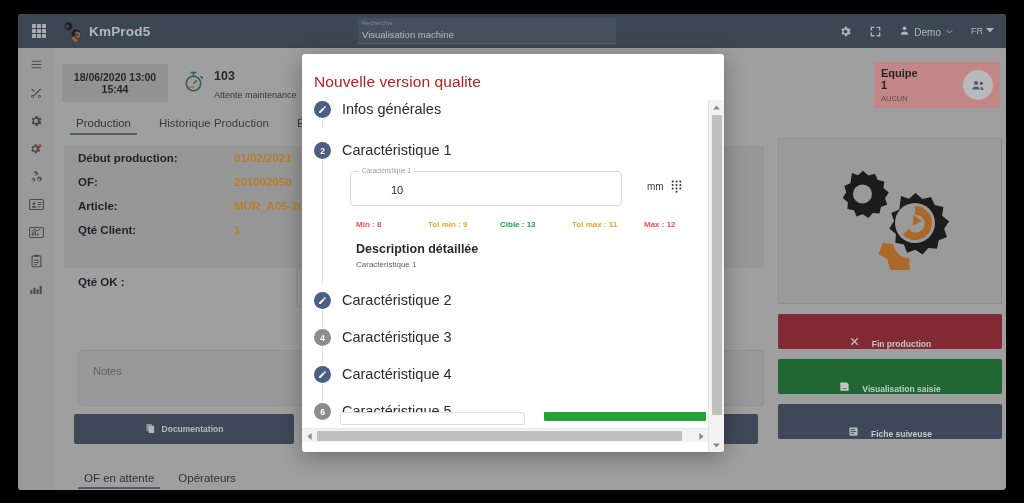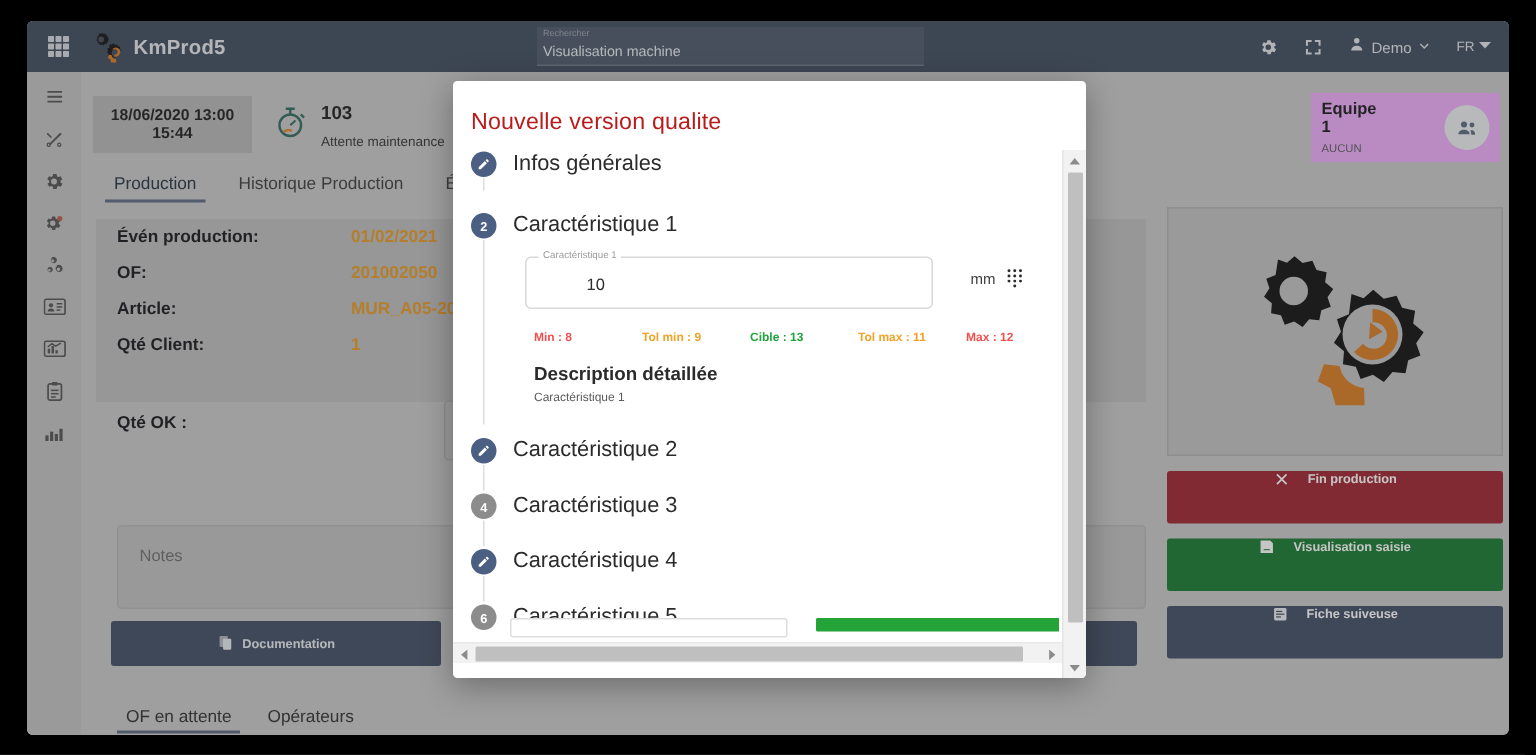--- a/index.html
+++ b/index.html
@@ -75,21 +75,21 @@
   #datechip .l2 { font-size: 10.5px; font-weight: bold; color: #1b1b1b; }
   #statechip {
     position: absolute; left: 128px; top: 4px; display: flex; align-items: center; gap: 8px;
   }
   #statechip .sc-txt .n { font-size: 12.5px; font-weight: bold; color: #1c1c1c; line-height: 14px; }
   #statechip .sc-txt .d { font-size: 9px; color: #333; line-height: 12px; }
 
   
   #teamchip {
     position: absolute; left: 856px; top: 48px; width: 126px; height: 46px;
-    background: #f0abfc; display: flex; align-items: center; padding: 0 7px;
+    background: #fca5a5; display: flex; align-items: center; padding: 0 7px;
   }
   #teamchip .tc-txt { flex: 1; }
   #teamchip .t1 { font-size: 11px; font-weight: bold; color: #18181a; line-height: 11px; }
   #teamchip .t2 { font-size: 11px; font-weight: bold; color: #18181a; line-height: 12px; }
   #teamchip .t3 { font-size: 7.5px; color: #5a5a5a; margin-top: 3px; }
   #teamchip .avatar {
     width: 30px; height: 30px; border-radius: 50%; background: #eceef1;
     display: flex; align-items: center; justify-content: center;
   }
 
@@ -145,21 +145,21 @@
   .btab.active::after { content:""; position:absolute; left:4px; right:4px; bottom:0; height:2px; background:#5a6b80; }
 
   
   #rightpanel { position: absolute; left: 760px; top: 124px; width: 224px; }
   #gearbox {
     width: 224px; height: 166px; background: #c2c2c2; border: 1px solid #b0b0b0;
     display: flex; align-items: center; justify-content: center;
   }
   .rp-btn {
     width: 224px; height: 35px; margin-top: 10px; border-radius: 2px;
-    display: flex; align-items: flex-start; justify-content: center; gap: 12px;
+    display: flex; align-items: flex-end; justify-content: center; gap: 12px;
     color: #fff; font-size: 8.5px; font-weight: bold;
   }
   .rp-btn.red   { background: #9e2230; }
   .rp-btn.green { background: #15792f; }
   .rp-btn.blue  { background: #3f4d63; }
 
   
   #scrim {
     position: absolute; left: 0; top: 0; width: 988px; height: 476px;
     background: rgba(64,64,64,.30); pointer-events: none;
@@ -418,21 +418,21 @@
     </div>
 
     <div id="tabs">
       <div class="tab active">Production</div>
       <div class="tab">Historique Production</div>
       <div class="tab">Évén</div>
     </div>
 
     <div id="infocard">
       <div class="inforow">
-        <span class="k">Évén production:</span>
+        <span class="k">Début production:</span>
         <span class="v">01/02/2021</span>
       </div>
       <div class="inforow">
         <span class="k">OF:</span>
         <span class="v">201002050</span>
       </div>
       <div class="inforow">
         <span class="k">Article:</span>
         <span class="v">MUR_A05-20</span>
       </div>

